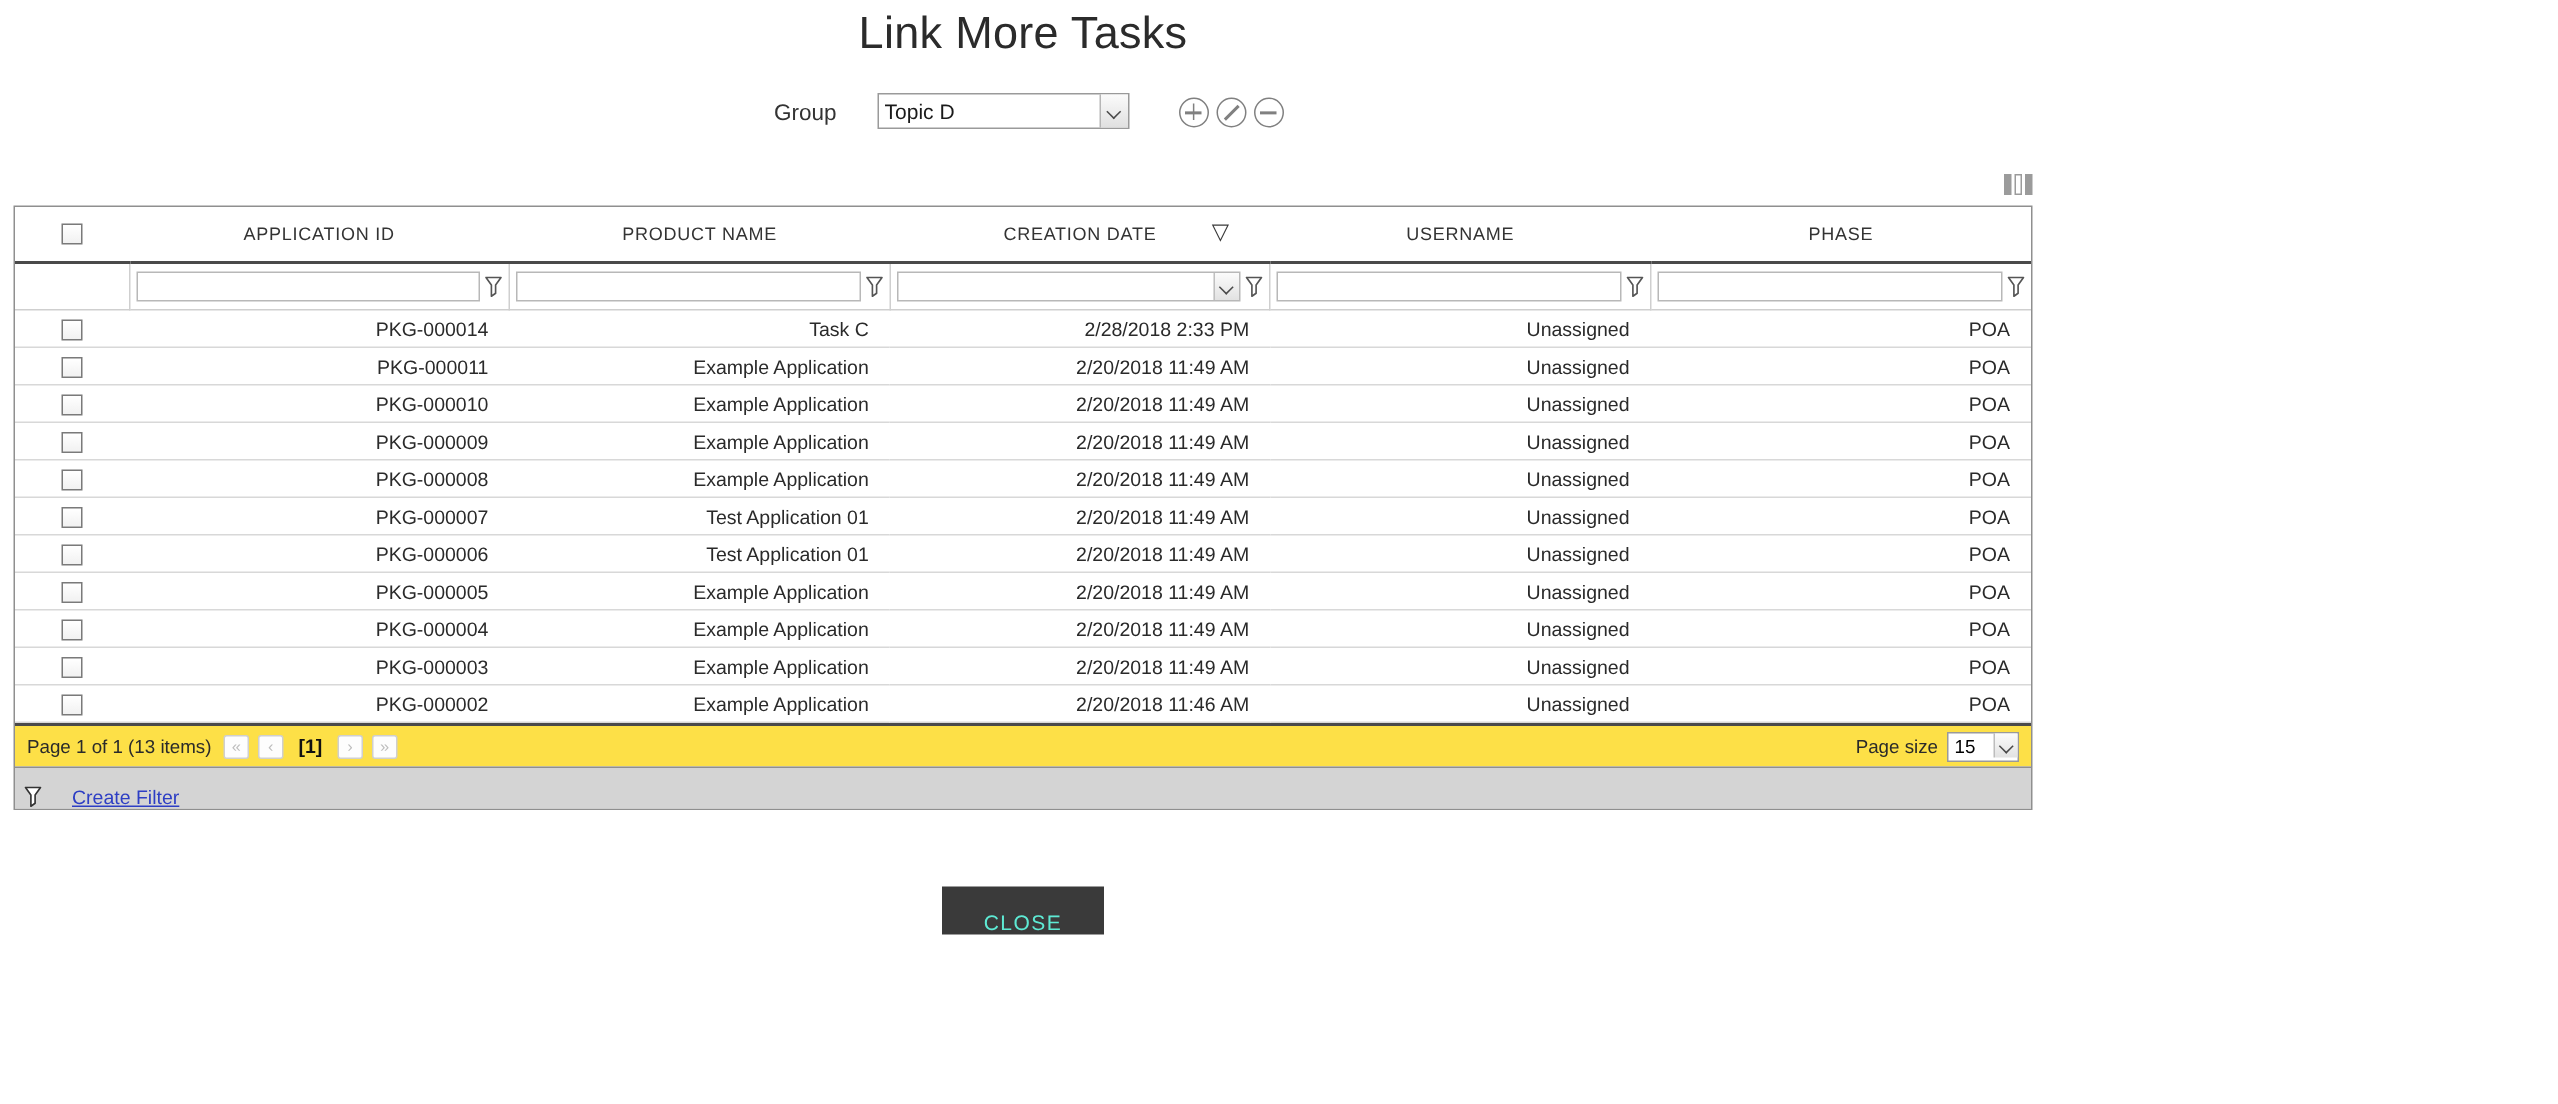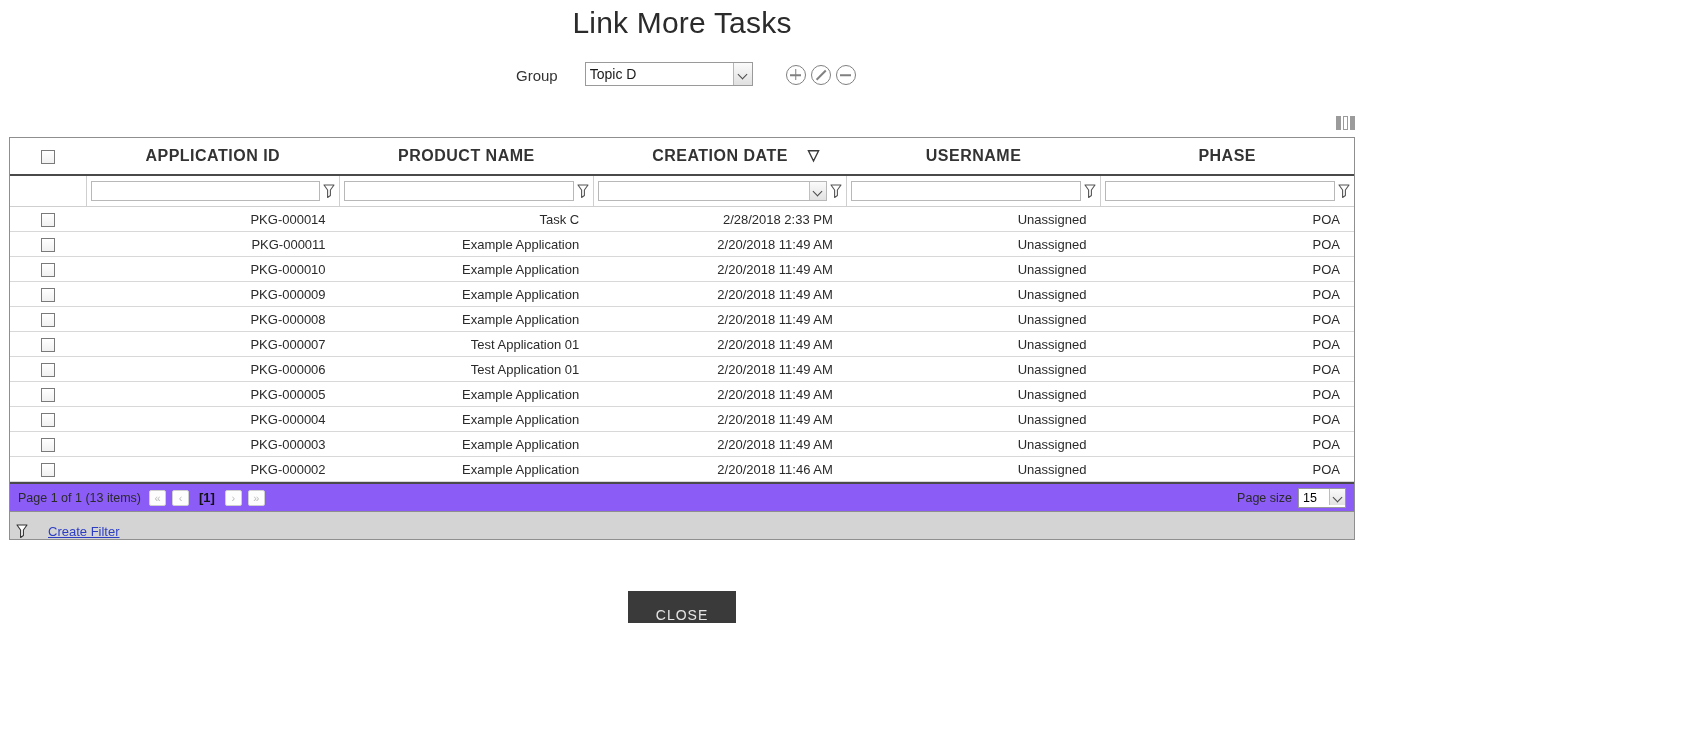--- a/index.html
+++ b/index.html
@@ -151,22 +151,22 @@
     box-sizing: border-box;
   }
   table.grid {
     width: 100%;
     border-collapse: collapse;
     table-layout: fixed;
     font-size: 13px;
   }
   table.grid th.hdr {
     border-bottom: 2px solid #4a4a4a;
-    font-weight: 700;
-    font-size: 16px;
+    font-weight: 400;
+    font-size: 12px;
     color: #333333;
     letter-spacing: 0.5px;
     height: 34px;
     vertical-align: middle;
     text-align: center;
     position: relative;
     background: #ffffff;
   }
   th.hdr.sel-col { width: 76px; }
   th.hdr .sort-desc {
@@ -261,21 +261,21 @@
     font-size: 13px;
     background: #ffffff;
     white-space: nowrap;
     overflow: hidden;
   }
   tr.data-row td.chk-td { text-align: center; padding: 0; }
 
   
   .pager {
     border-top: 2px solid #4a4a4a;
-    background: #8b5cf6;
+    background: #fde047;
     height: 29px;
     display: flex;
     align-items: center;
     justify-content: space-between;
     padding: 0 8px 0 8px;
     font-size: 12.5px;
     color: #2a2a2a;
     box-sizing: border-box;
   }
   .pager-left { display: flex; align-items: center; gap: 6px; }
@@ -345,21 +345,21 @@
   }
 
   
   .close-row {
     display: flex;
     justify-content: center;
     margin-top: 51px;
   }
   .close-btn {
     background: #3a3a3a;
-    color: #e5e5e5;
+    color: #5eead4;
     border: none;
     font-family: "Liberation Sans", sans-serif;
     font-size: 14px;
     letter-spacing: 1px;
     padding: 16px 28px;
     height: 31px;
     min-width: 88px;
     cursor: pointer;
     border-radius: 0;
   }

